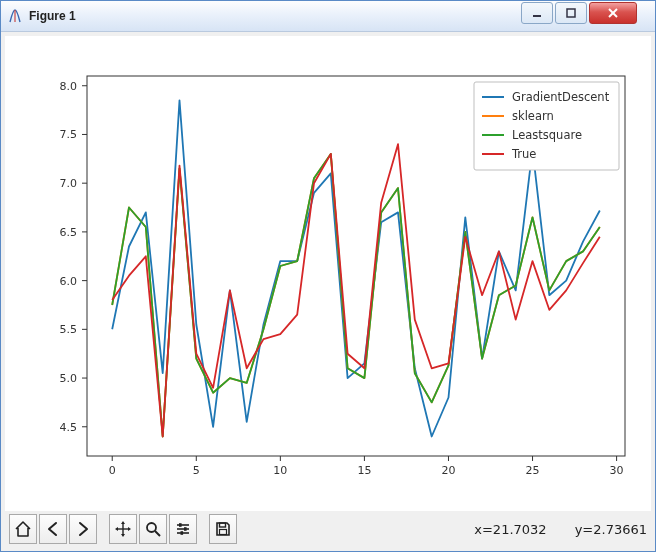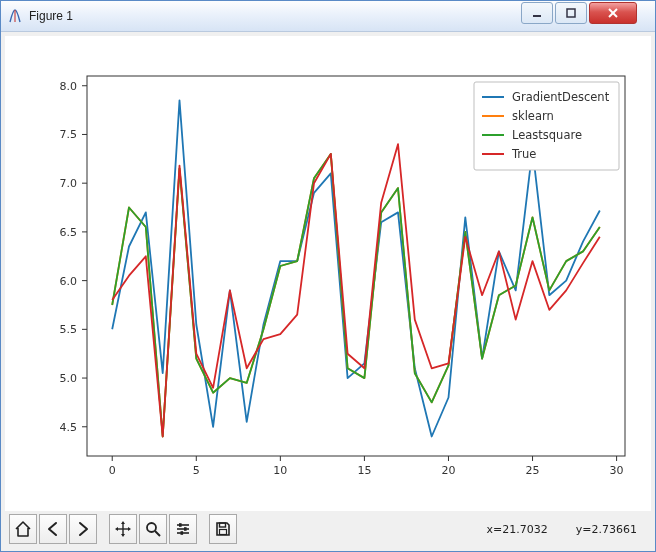--- a/index.html
+++ b/index.html
@@ -22,20 +22,21 @@
     flex-direction: column;
   }
   
   .titlebar {
     height: 30px;
     background: linear-gradient(#fdfdfe, #eaf1fb 45%, #d7e4f5);
     border-bottom: 1px solid #b9c9de;
     display: flex;
     align-items: center;
     padding: 0 16px 0 6px;
+    font-weight: bold;
   }
   .titlebar .tk-icon {
     width: 16px; height: 16px;
     margin-right: 6px;
     display: flex; align-items: center; justify-content: center;
   }
   .titlebar .title {
     flex: 1;
     color: #222;
     font-size: 12px;
@@ -104,23 +105,22 @@
     display: flex; align-items: center; justify-content: center;
     cursor: pointer;
     box-sizing: border-box;
   }
   .tool-btn svg { pointer-events: none; }
   .tool-sep {
     width: 8px; height: 30px;
   }
   .coord-readout {
     margin-left: auto;
-    margin-right: 10px;
     font-family: "DejaVu Sans", Arial, sans-serif;
-    font-size: 11px;
+    font-size: 13px;
     color: #222;
     display: flex;
     gap: 28px;
     justify-content: center;
   }
 </style>
 </head>
 <body>
 
 <div class="window">

